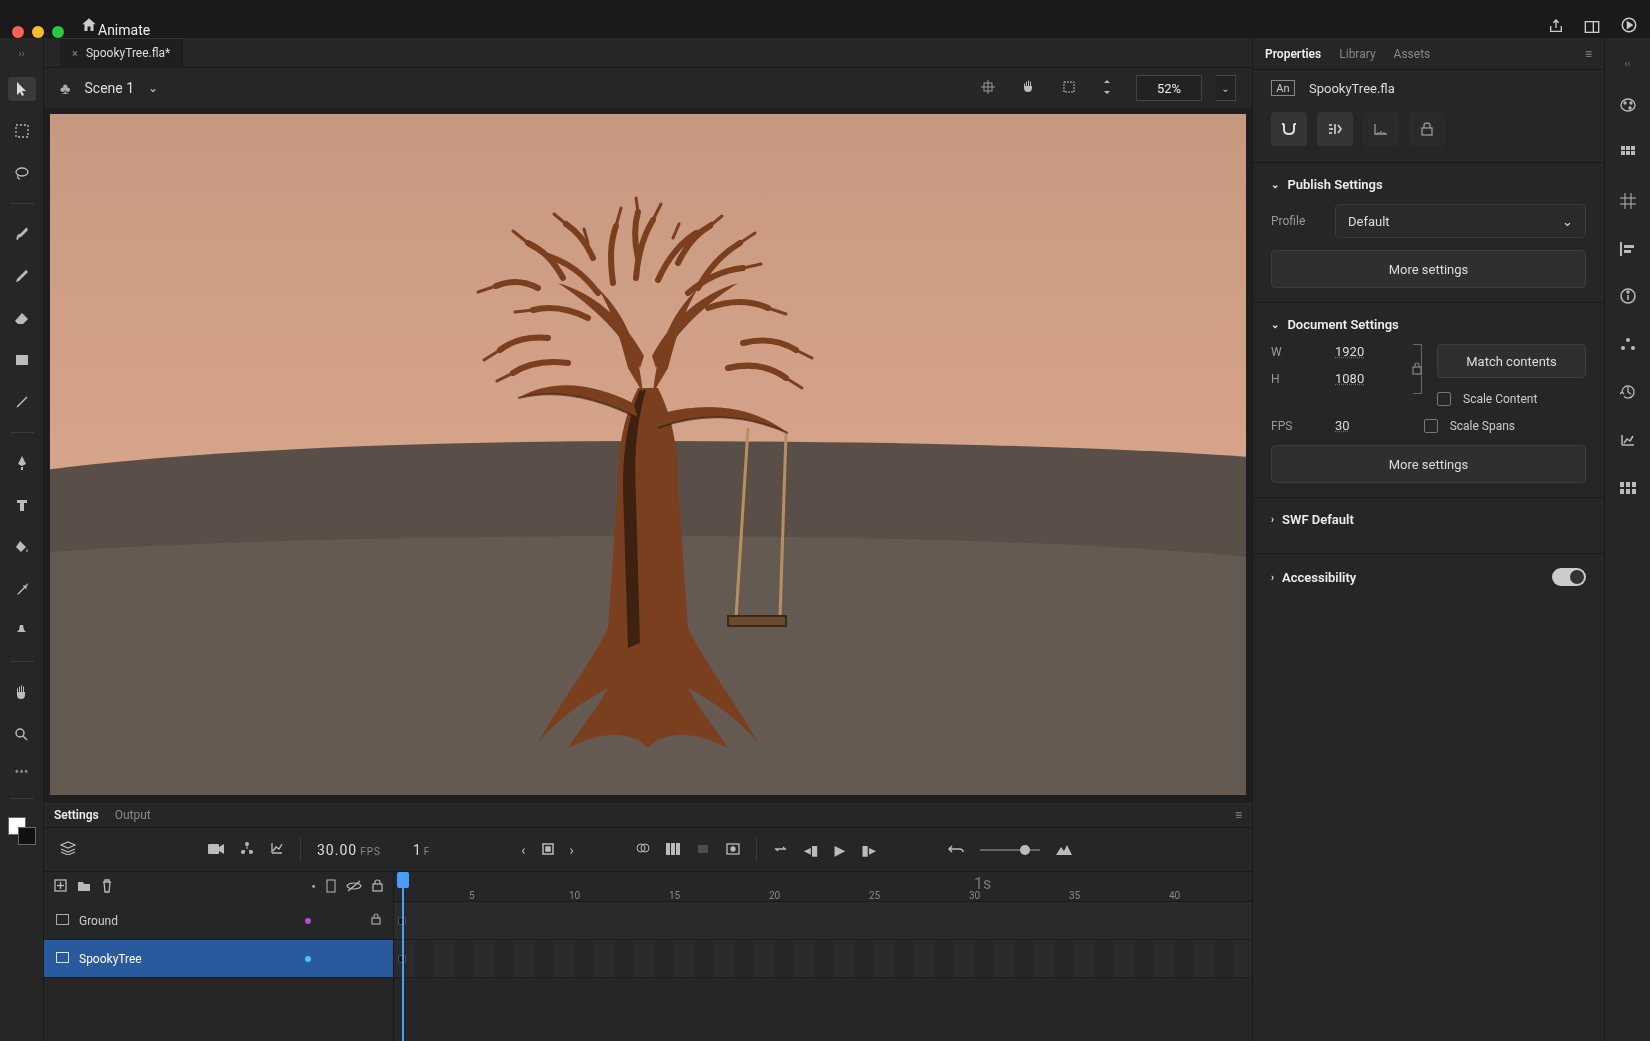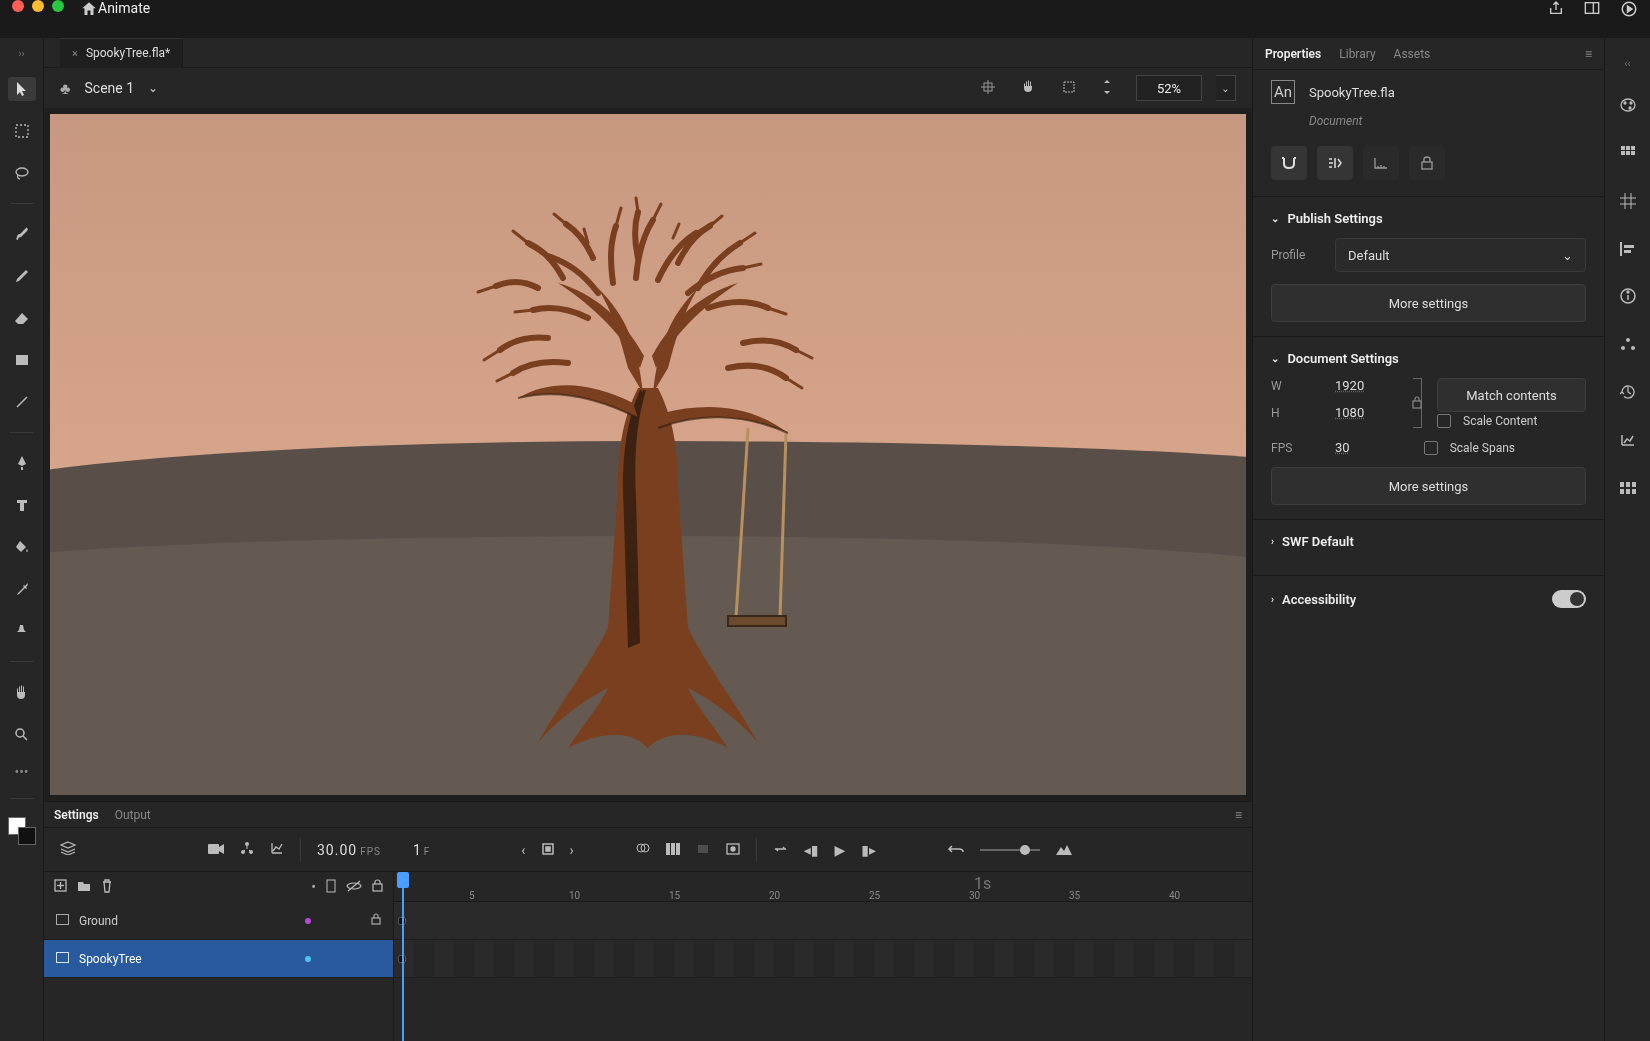--- a/index.html
+++ b/index.html
@@ -1,19 +1,19 @@
 <!DOCTYPE html>
 <html><head>
 <meta charset="utf-8">
 <style>
 *{margin:0;padding:0;box-sizing:border-box;font-family:-apple-system,BlinkMacSystemFont,"Segoe UI",Roboto,sans-serif;user-select:none}
 body{background:#1a1a1a;color:#ccc;font-size:12px;overflow:hidden;width:1650px;height:1041px}
 .app{display:flex;flex-direction:column;height:100%}
 
-.titlebar{height:38px;background:#1a1a1a;display:flex;align-items:flex-start;padding:0 12px;gap:0}
+.titlebar{height:38px;background:#1a1a1a;display:flex;align-items:flex-end;padding:0 12px;gap:0}
 .traffic{display:flex;gap:8px;margin-right:16px}
 .traffic span{width:12px;height:12px;border-radius:50%}
 .tl-red{background:#ff5f57}.tl-yellow{background:#febc2e}.tl-green{background:#28c840}
 .titlebar .home{color:#ccc;font-size:16px}
 .titlebar .appname{font-size:14px;color:#eee}
 .titlebar .spacer{flex:1}
 .titlebar .right-ico{color:#ccc;font-size:16px;margin-left:20px}
 
 .main{flex:1;display:flex;min-height:0}
 
@@ -78,21 +78,21 @@
 
 .right{width:398px;background:#262626;border-left:1px solid #1a1a1a;display:flex}
 .panel{flex:1;display:flex;flex-direction:column;overflow-y:auto}
 .panel-tabs{height:32px;display:flex;align-items:center;padding:0 12px;gap:18px;border-bottom:1px solid #1a1a1a}
 .panel-tabs span{font-size:12px;color:#888}
 .panel-tabs span.active{color:#eee;font-weight:600}
 .subtabs{height:44px;display:flex;align-items:center;padding:0 14px;gap:0}
 .subtab{flex:1;height:32px;display:flex;align-items:center;justify-content:center;font-size:13px;color:#aaa;border-radius:4px}
 .subtab.active{background:#3a3a3a;color:#fff}
 .doc-head{display:flex;align-items:center;gap:14px;padding:10px 18px}
-.doc-head .anico{width:24px;height:24px;border:1px solid #888;display:flex;align-items:center;justify-content:center;font-size:15px;color:#ccc}
+.doc-head .anico{width:24px;height:16px;border:1px solid #888;display:flex;align-items:center;justify-content:center;font-size:11px;color:#ccc}
 .doc-head .dn{font-size:13px;color:#ddd}
 .doc-sub{padding:0 18px 12px 56px;font-size:12px;color:#888;font-style:italic}
 .iconrow{display:flex;gap:10px;padding:6px 18px 16px}
 .iconbtn{width:36px;height:34px;background:#353535;border-radius:4px;display:flex;align-items:center;justify-content:center;color:#ccc;font-size:14px}
 .iconbtn.dim{background:#2a2a2a}
 .section{border-top:1px solid #1a1a1a;padding:14px 18px}
 .sec-title{display:flex;align-items:center;gap:8px;font-size:13px;color:#eee;font-weight:600;margin-bottom:12px}
 .sec-title .car{font-size:10px}
 .row{display:flex;align-items:center;gap:12px;margin-bottom:12px}
 .row .lbl{width:52px;font-size:12px;color:#999}
@@ -491,21 +491,20 @@
           <span class="active">Properties</span>
           <span>Library</span>
           <span>Assets</span>
           <span style="flex:1"></span>
           <span style="color:#888">≡</span>
         </div>
         <div class="doc-head">
           <div class="anico">An</div>
           <div class="dn">SpookyTree.fla</div>
         </div>
-        <div class="doc-sub">Document</div>
         <div class="iconrow">
           <div class="iconbtn">
               <svg width="16" height="14" fill="none" stroke="#ddd" stroke-width="2">
                 <path d="M3 2v6c0 3 2 4 5 4s5-1 5-4V2M3 2l-2 0M13 2l2 0"></path>
               </svg>
             </div>
           <div class="iconbtn">
               <svg width="16" height="14" fill="none" stroke="#ddd" stroke-width="1.5">
                 <path d="M2 7h4M2 3h3M2 11h3M8 2v10M11 3l3 4-3 4"></path>
               </svg>
@@ -559,21 +558,21 @@
                 </div>
             </div>
             <div class="linkbr">
                 <span class="linkico"><svg width="12" height="14" fill="none" stroke="#888" stroke-width="1.2">
                     <rect x="2" y="5" width="8" height="7"></rect>
                     <path d="M4 5V3c0-1 1-2 2-2s2 1 2 2v2"></path>
                   </svg></span>
               </div>
             <div style="flex:1">
               <div class="btn-wide" style="height:34px">Match contents</div>
-              <div class="row" style="margin-top:2px">
+              <div class="row" style="margin-top:14px">
                   <span class="cbx"></span>
                   <span>Scale Content</span>
                 </div>
             </div>
           </div>
           <div class="row">
             <span class="lbl">FPS</span>
             <span class="numval">
                 <span class="v">30</span>
               </span>

